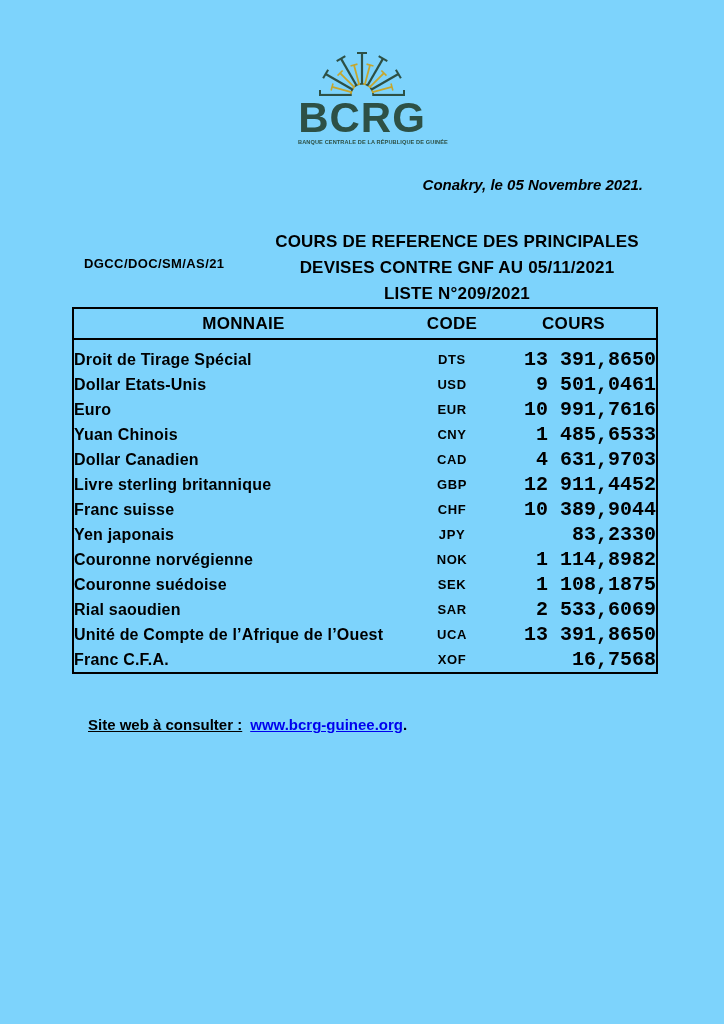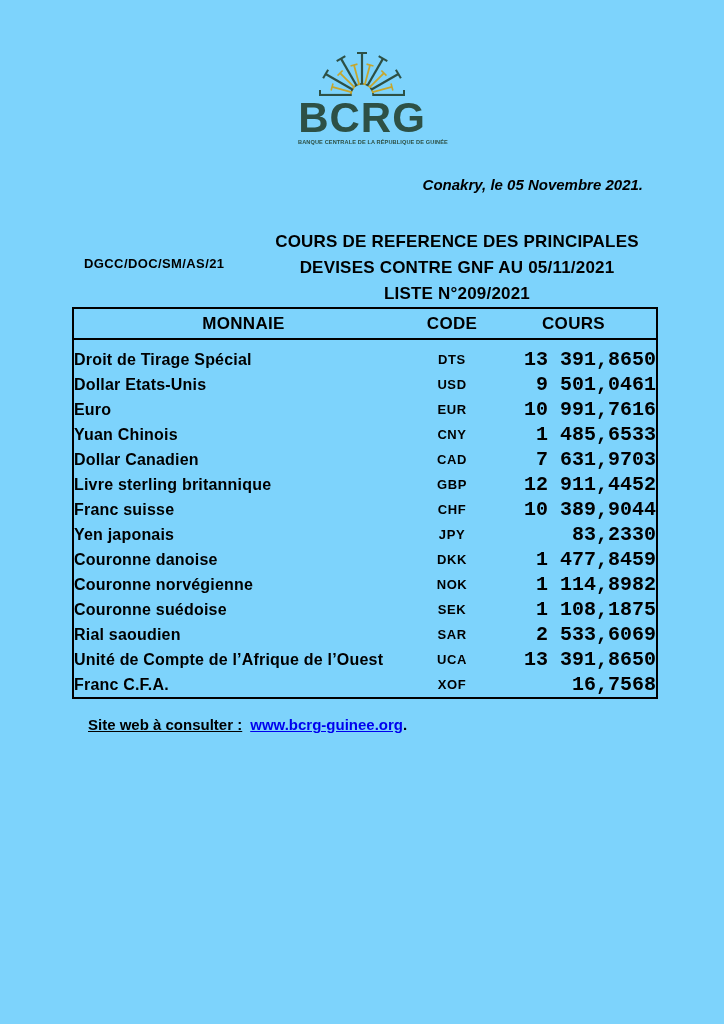--- a/index.html
+++ b/index.html
@@ -204,43 +204,38 @@
           <td class="td-cours">10 991,7616</td>
         </tr>
         <tr>
           <td class="td-monnaie b-r">Yuan Chinois</td>
           <td class="td-code b-r">CNY</td>
           <td class="td-cours">1 485,6533</td>
         </tr>
         <tr>
           <td class="td-monnaie b-r">Dollar Canadien</td>
           <td class="td-code b-r">CAD</td>
-          <td class="td-cours">7 631,9703</td>
+          <td class="td-cours">4 631,9703</td>
         </tr>
         <tr>
           <td class="td-monnaie b-r">Livre sterling britannique</td>
           <td class="td-code b-r">GBP</td>
           <td class="td-cours">12 911,4452</td>
         </tr>
         <tr>
           <td class="td-monnaie b-r">Franc suisse</td>
           <td class="td-code b-r">CHF</td>
           <td class="td-cours">10 389,9044</td>
         </tr>
         <tr>
           <td class="td-monnaie b-r">Yen japonais</td>
           <td class="td-code b-r">JPY</td>
           <td class="td-cours">83,2330</td>
         </tr>
         <tr>
-          <td class="td-monnaie b-r">Couronne danoise</td>
-          <td class="td-code b-r">DKK</td>
-          <td class="td-cours">1 477,8459</td>
-        </tr>
-        <tr>
           <td class="td-monnaie b-r">Couronne norvégienne</td>
           <td class="td-code b-r">NOK</td>
           <td class="td-cours">1 114,8982</td>
         </tr>
         <tr>
           <td class="td-monnaie b-r">Couronne suédoise</td>
           <td class="td-code b-r">SEK</td>
           <td class="td-cours">1 108,1875</td>
         </tr>
         <tr>

